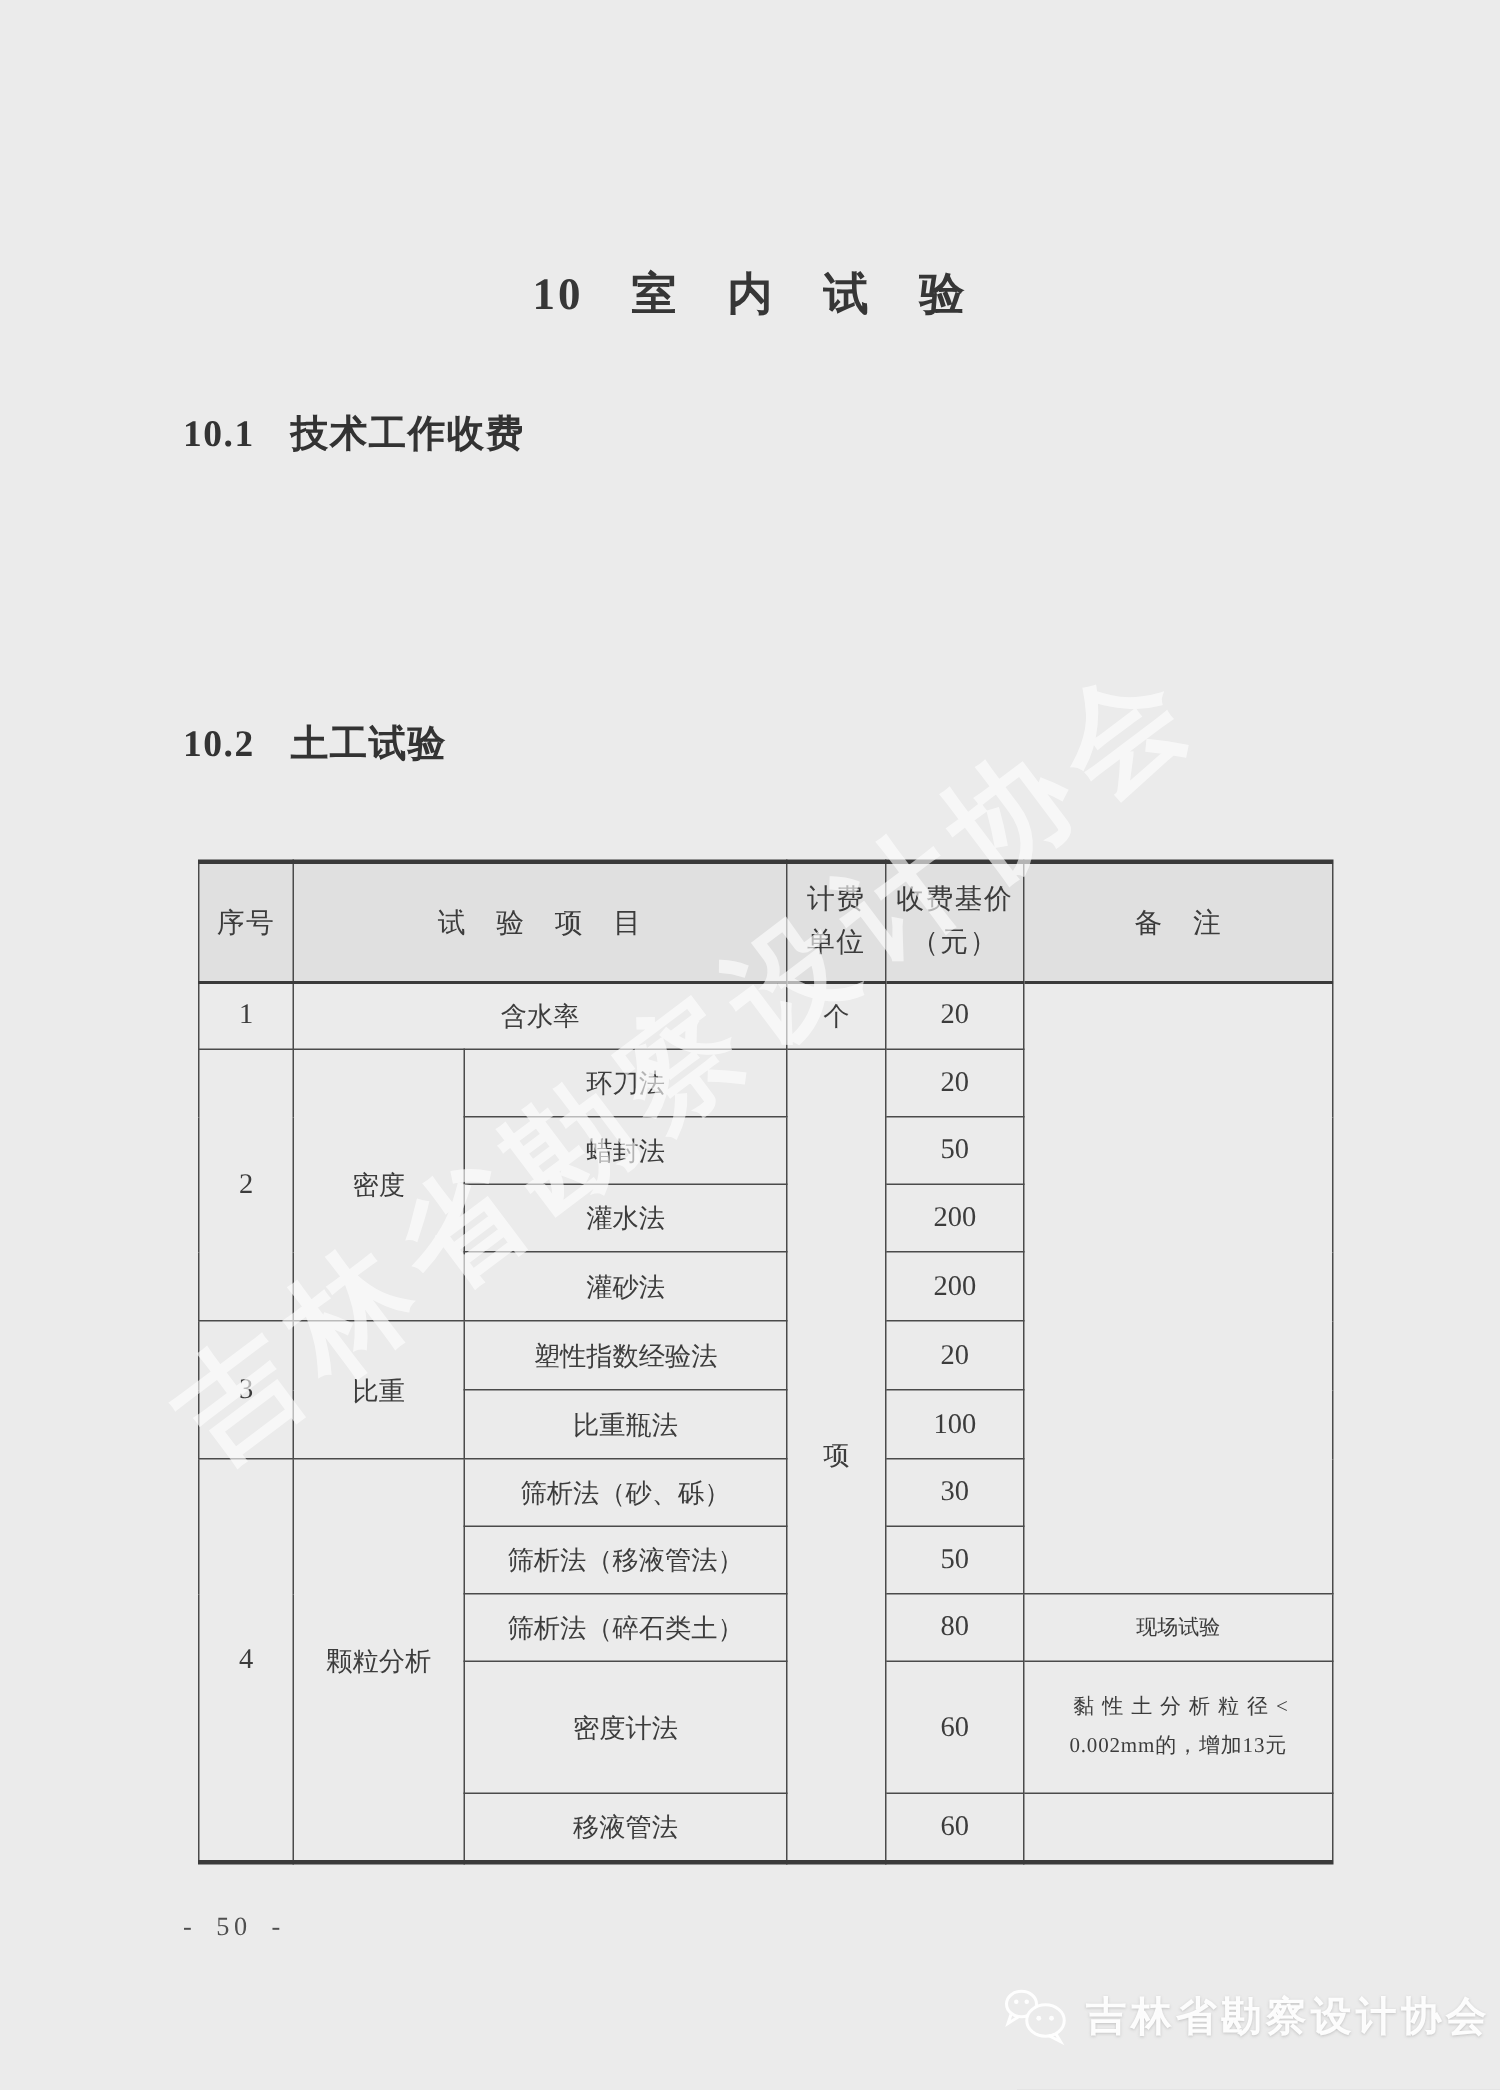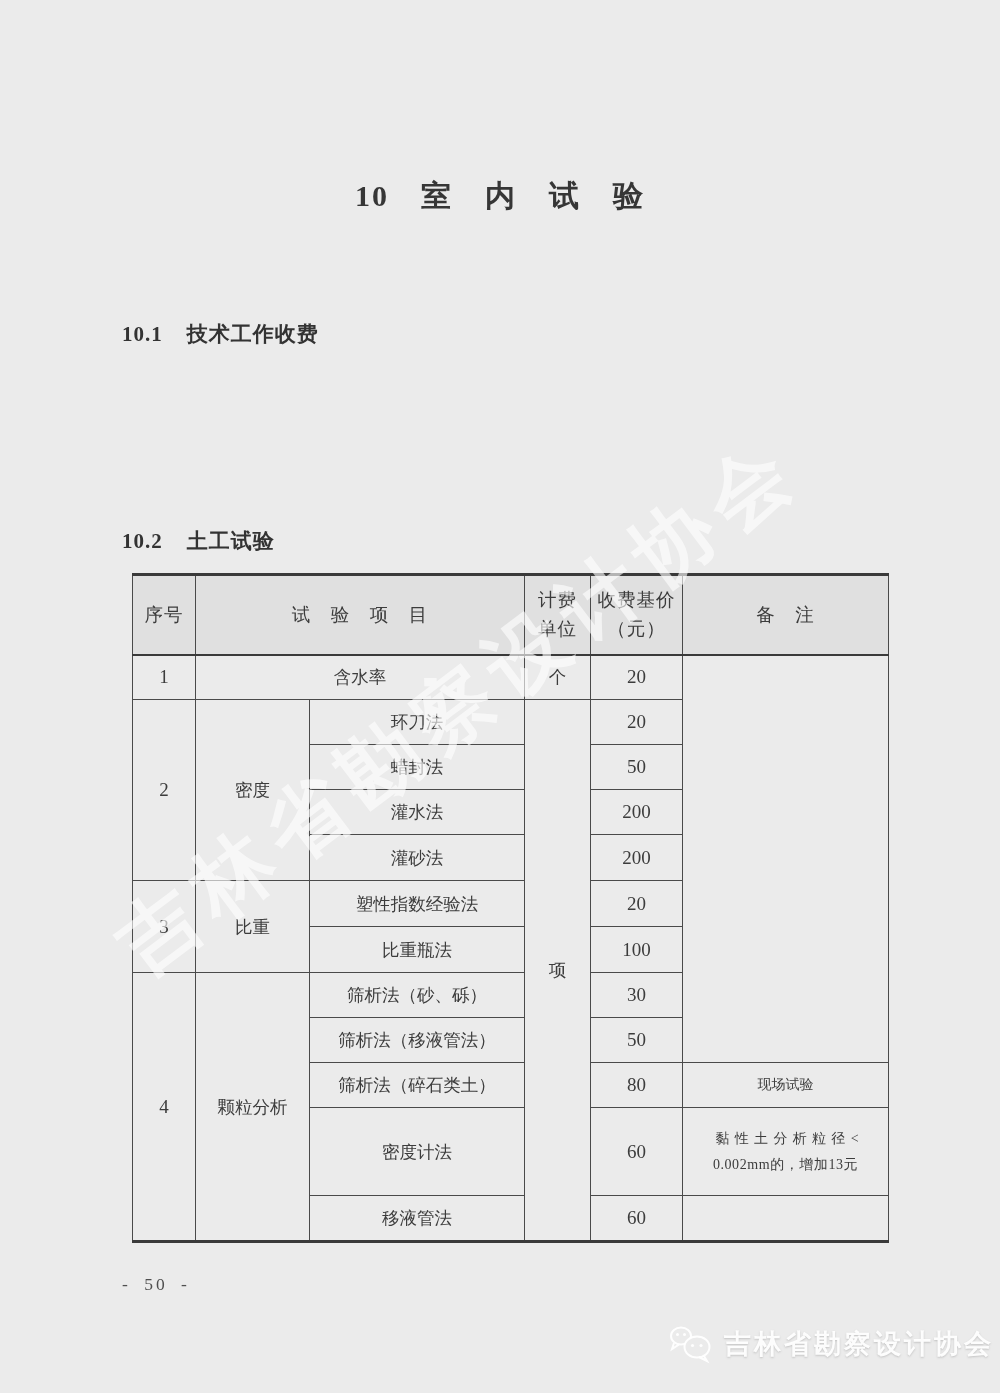--- a/index.html
+++ b/index.html
@@ -20,21 +20,21 @@
   .chapter-title{
     position:absolute;left:0;top:176px;width:1000px;
     text-align:center;
     font-size:30px;font-weight:bold;
     color:#363636;
     letter-spacing:2px;
   }
   
   .section-heading{
     position:absolute;left:122px;
-    font-size:21px;font-weight:bold;color:#333;margin-top:48px;
+    font-size:25px;font-weight:bold;color:#333;
   }
   .section-heading .sec-label{margin-right:24px;letter-spacing:1px;}
   .section-heading .sec-title{letter-spacing:1px;}
   #sec101{top:272px;}
   #sec102{top:479px;}
   
   .body-par{
     position:absolute;left:122px;top:331px;width:757px;
     font-size:17.5px;line-height:33.5px;
     text-align:justify;text-indent:2em;

